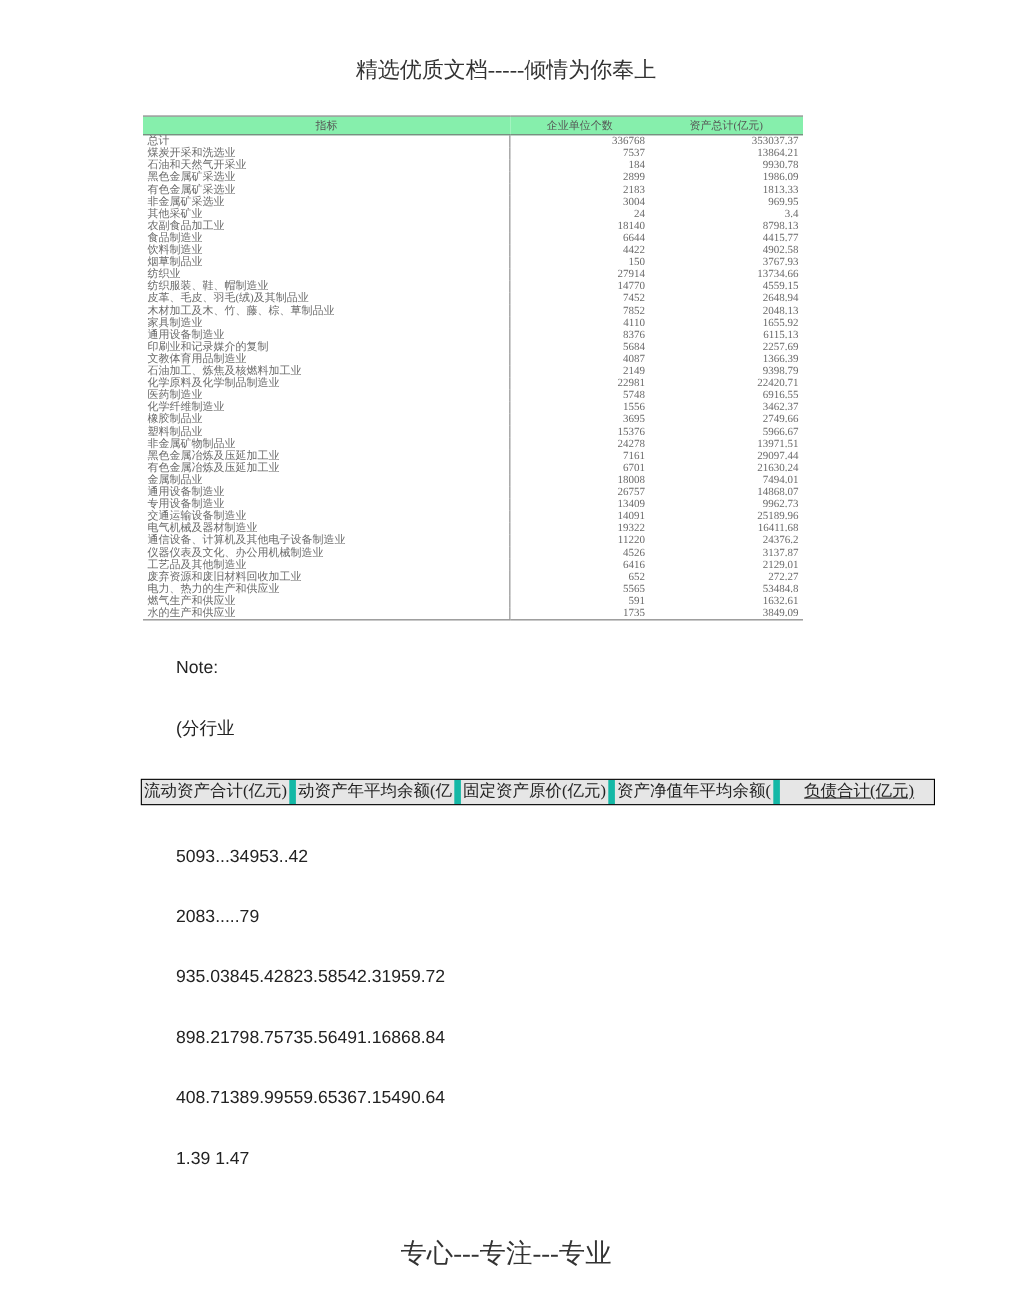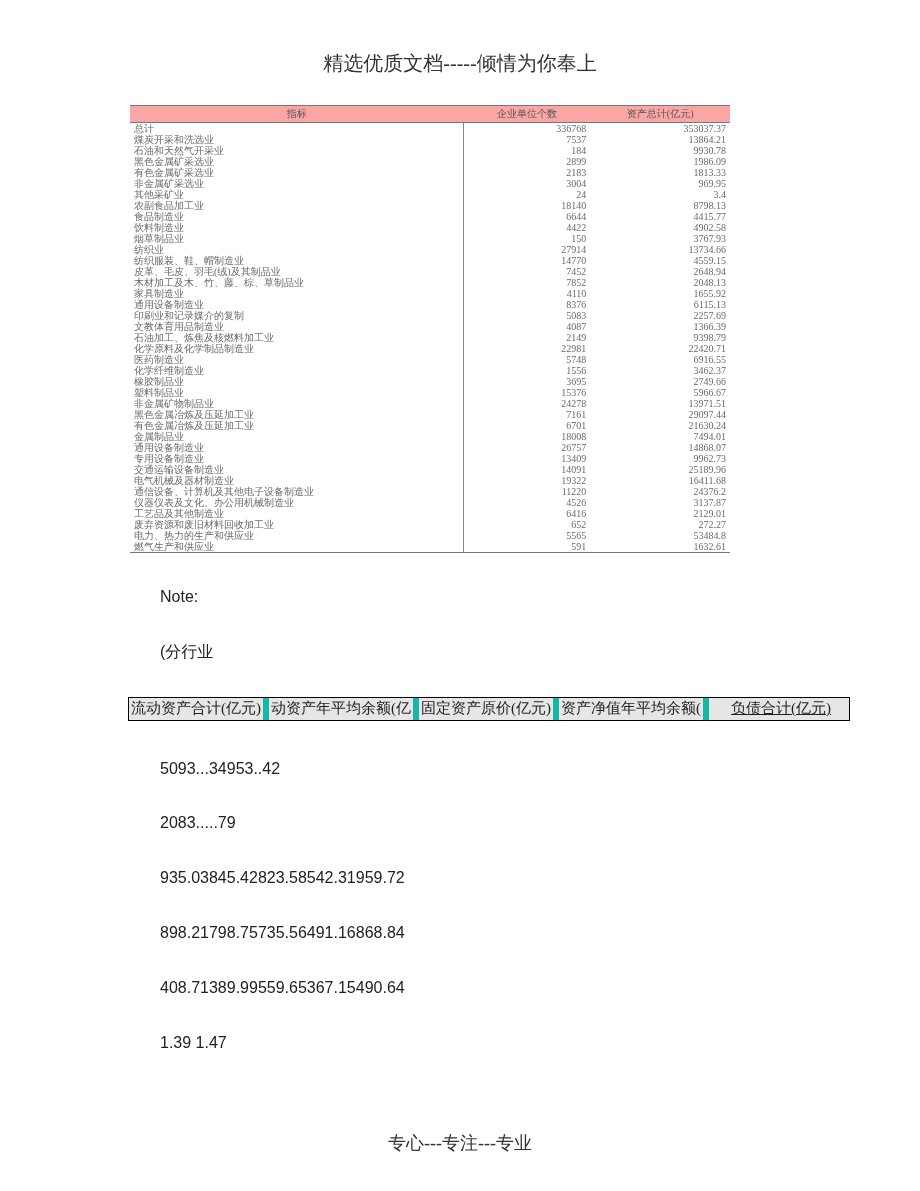--- a/index.html
+++ b/index.html
@@ -28,21 +28,21 @@
     width: 600px;
   }
   table.data-table {
     border-collapse: collapse;
     width: 100%;
     font-size: 10px;
     color: #6a6a6a;
     font-family: "SimSun", serif;
   }
   table.data-table th {
-    background: #fca5a5;
+    background: #86efac;
     color: #555;
     font-weight: normal;
     border-top: 1px solid #777;
     border-bottom: 1px solid #777;
     padding: 1px 4px;
     text-align: center;
     font-size: 10px;
   }
   table.data-table th.ind {
     text-align: center;
@@ -106,21 +106,21 @@
     justify-content: center;
     flex: 0 0 140px;
     text-decoration: underline;
   }
 
   .footer {
     position: absolute;
     bottom: 36px;
     width: 100%;
     text-align: center;
-    font-size: 18px;
+    font-size: 24px;
     color: #333;
     font-family: "SimSun", serif;
   }
 </style>
 </head>
 <body>
 
 <div class="page">
 
   <div class="header-title">精选优质文档-----倾情为你奉上</div>
@@ -215,21 +215,21 @@
             <td class="num sepcol">4110</td>
             <td class="num">1655.92</td>
           </tr>
           <tr>
             <td class="name">通用设备制造业</td>
             <td class="num sepcol">8376</td>
             <td class="num">6115.13</td>
           </tr>
           <tr>
             <td class="name">印刷业和记录媒介的复制</td>
-            <td class="num sepcol">5083</td>
+            <td class="num sepcol">5684</td>
             <td class="num">2257.69</td>
           </tr>
           <tr>
             <td class="name">文教体育用品制造业</td>
             <td class="num sepcol">4087</td>
             <td class="num">1366.39</td>
           </tr>
           <tr>
             <td class="name">石油加工、炼焦及核燃料加工业</td>
             <td class="num sepcol">2149</td>
@@ -322,20 +322,25 @@
           </tr>
           <tr>
             <td class="name">电力、热力的生产和供应业</td>
             <td class="num sepcol">5565</td>
             <td class="num">53484.8</td>
           </tr>
           <tr>
             <td class="name">燃气生产和供应业</td>
             <td class="num sepcol">591</td>
             <td class="num">1632.61</td>
+          </tr>
+          <tr>
+            <td class="name">水的生产和供应业</td>
+            <td class="num sepcol">1735</td>
+            <td class="num">3849.09</td>
           </tr>
         </tbody>
     </table>
   </div>
 
   <div class="body-text">
     <p class="first">Note:</p>
     <p>(分行业</p>
   </div>
 

